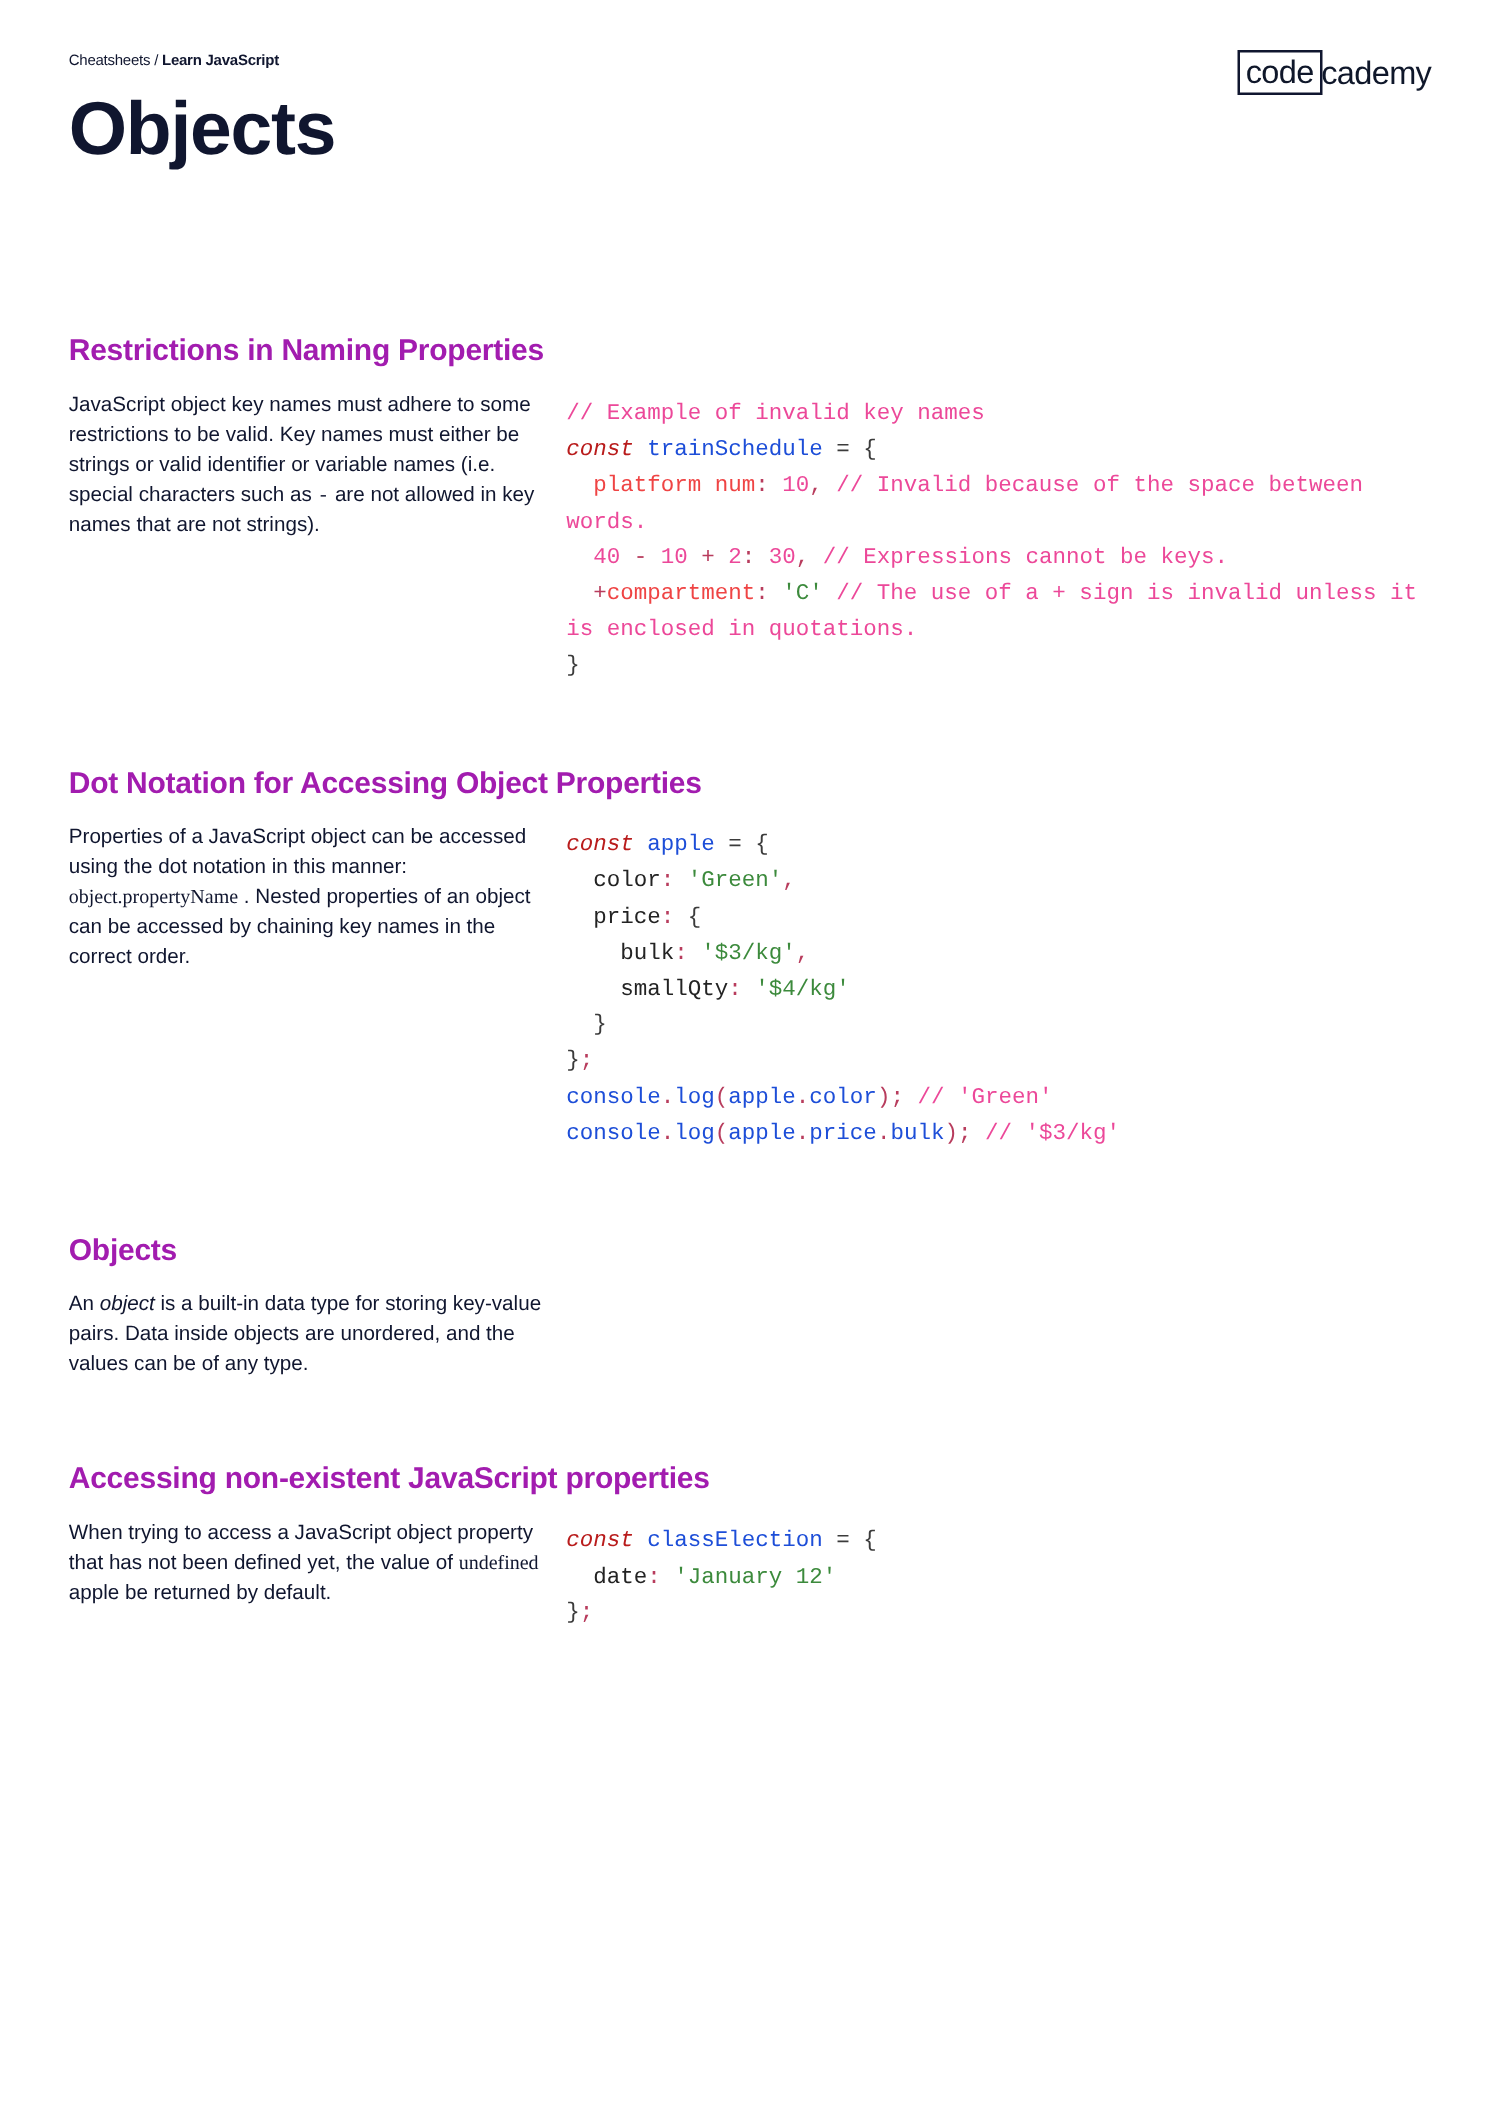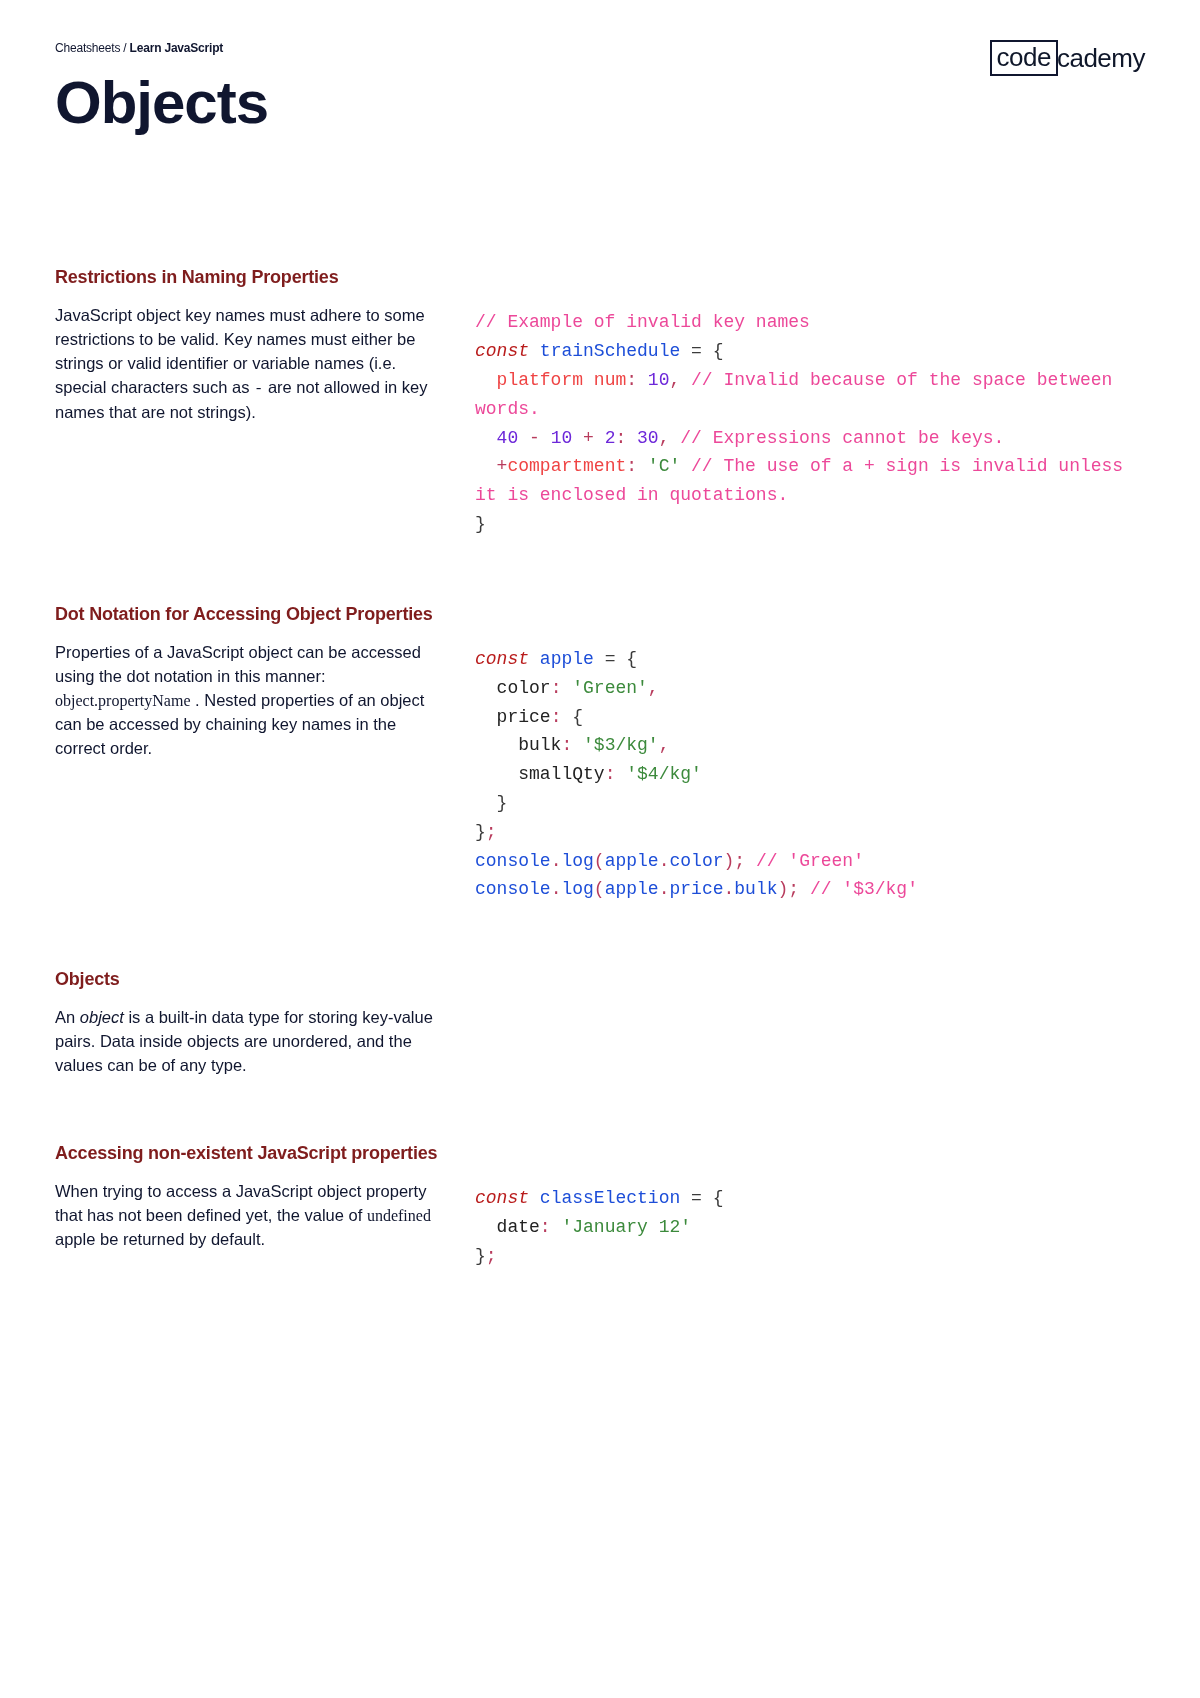--- a/index.html
+++ b/index.html
@@ -12,35 +12,35 @@
     font-size: 17px;
     line-height: 1.45;
   }
   .header { display: flex; justify-content: space-between; align-items: flex-start; margin-bottom: 8px; }
   .breadcrumb { font-size: 12px; color: #10162f; letter-spacing: -0.2px; }
   .breadcrumb .bold { font-weight: 700; }
   .main-title { font-size: 60px; font-weight: 800; color: #10162f; letter-spacing: -1px; margin-top: 2px; margin-bottom: 110px; }
   .logo { font-weight: 400; font-size: 26px; letter-spacing: -0.5px; color: #0f172a; display: flex; align-items: flex-start; }
   .logo .box { border: 2.5px solid #10162f; padding: 0 5px 1px 5px; display: inline-block; line-height: 1.18; margin-right: -1px; }
   .section { margin-bottom: 62px; }
-  .section-title { font-size: 18px; font-weight: 700; color: #7f1d1d; margin-bottom: 14px; letter-spacing: -0.2px; }
-  .section-body { display: flex; gap: 40px; }
+  .section-title { font-size: 24px; font-weight: 700; color: #a21caf; margin-bottom: 14px; letter-spacing: -0.2px; }
+  .section-body { display: flex; gap: 18px; }
   .text-col { flex: 0 0 380px; font-size: 16.5px; line-height: 1.45; color: #10162f; }
   .text-col .mono { font-family: Menlo, Consolas, "Courier New", monospace; font-size: 15.5px; }
   .text-col .serif { font-family: Georgia, "Times New Roman", serif; font-size: 16px; }
   .text-col .italic { font-style: italic; }
   .code-col { flex: 1; font-family: Menlo, Consolas, "Courier New", monospace; font-size: 18px; line-height: 1.6; white-space: pre-wrap; word-wrap: break-word; color: #3b3b3b; padding-top: 4px; }
   .c-comment { color: #ec4899; }
   .c-keyword { color: #b91c1c; font-style: italic; }
   .c-var     { color: #1d4ed8; }
   .c-prop    { color: #ef4444; }
   .c-prop2   { color: #232323; }
   .c-punc    { color: #b83c5d; }
   .c-str     { color: #3c8a3c; }
-  .c-num     { color: #6d28d9; }
+  .c-num     { color: #ec4899; }
   .c-op      { color: #b83c5d; }
   .c-brace   { color: #3b3b3b; }
 </style>
 </head>
 <body>
 
 <div class="header">
   <div>
     <div class="breadcrumb">
       <span>Cheatsheets / </span><span class="bold">Learn JavaScript</span>

